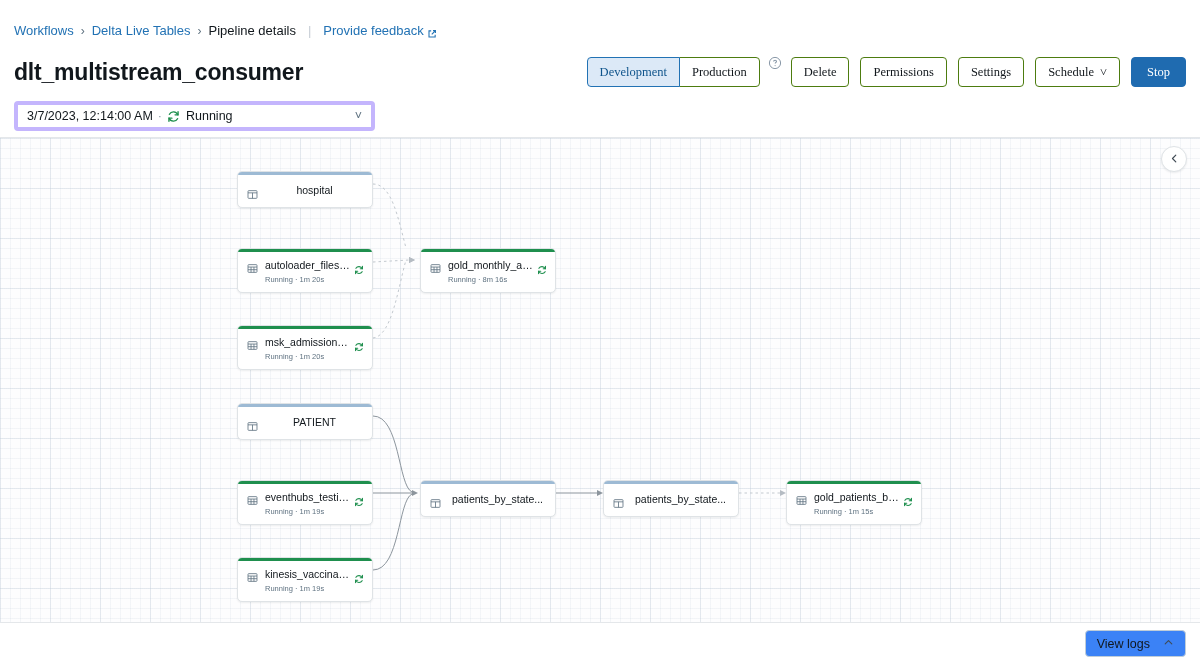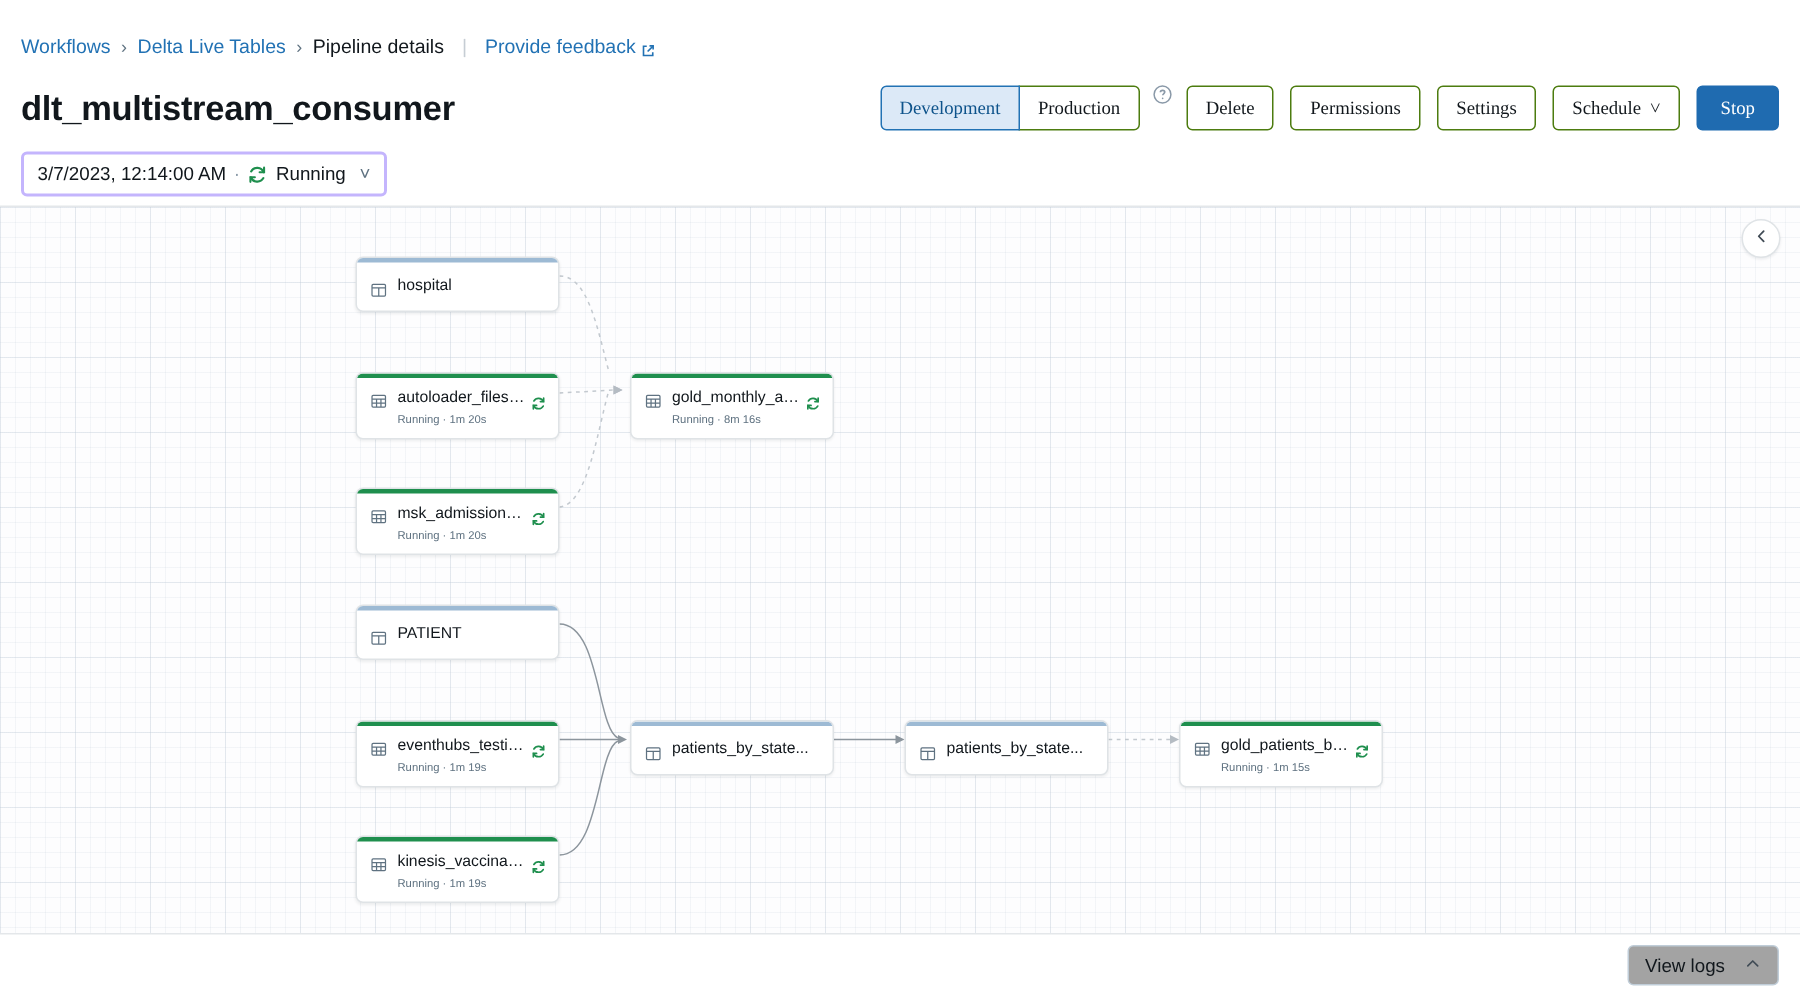--- a/index.html
+++ b/index.html
@@ -65,22 +65,22 @@
     position: relative; top: -9px; cursor: pointer;
   }
   .btn-primary {
     background: #1f6bb0; border-color: #1f6bb0; color: #fff;
     font-weight: normal; padding: 0 15px;
   }
   .chev-d { margin-left: 6px; display: inline-block; }
 
   .runbar {
     position: absolute; left: 14px; top: 101px;
-    width: 244px; height: 30px;
-    border: 2px solid #c4b5fd; border-radius: 4px; background: #fff;
+    width: 361px; height: 30px;
+    border: 4px solid #c4b5fd; border-radius: 4px; background: #fff;
     display: flex; align-items: center; padding: 0 9px;
     font-size: 12.5px; color: #11171c; cursor: pointer;
   }
   .run-date { white-space: nowrap; }
   .run-dot { color: #8a9aa8; margin: 0 5px; }
   .spin-ico { width: 13px; height: 13px; margin-right: 6px; flex: 0 0 auto; }
   .run-status { color: #11171c; }
   .run-chev { margin-left: auto; color: #5f7281; }
 
   
@@ -106,21 +106,21 @@
     border-radius: 5px;
     box-shadow: 0 1px 2px rgba(16,24,32,0.07);
     cursor: pointer;
     overflow: hidden;
   }
   .node .top-bar { height: 3px; width: 100%; }
   .node.kind-view .top-bar { background: #9dbad4; }
   .node.kind-table .top-bar { background: #1f8f4e; }
   .node.kind-mview .top-bar { background: #1f8f4e; }
   .node-body { padding: 7px 8px 7px 8px; display: flex; align-items: flex-start; }
-  .node.compact .node-body { padding: 9px 8px 10px 8px; align-items: center; }
+  .node.compact .node-body { padding: 9px 8px 10px 8px; align-items: center; text-align: center; }
   .node-ico { width: 11px; height: 11px; flex: 0 0 auto; margin: 1px 7px 0 1px; }
   .node-texts { flex: 1 1 auto; min-width: 0; }
   .node-title {
     font-size: 10.5px; color: #11171c; line-height: 13px;
     white-space: nowrap; overflow: hidden; text-overflow: ellipsis;
   }
   .node-sub {
     font-size: 7.5px; color: #5f7281; line-height: 11px; margin-top: 2px;
     white-space: nowrap; overflow: hidden; text-overflow: ellipsis;
   }
@@ -149,21 +149,21 @@
   }
 
   
   .footer {
     position: absolute; left: 0; top: 622px; width: 1200px; height: 39px;
     background: #fff; border-top: 1px solid #e4e7ea;
   }
   .viewlogs {
     position: absolute; right: 14px; top: 7px;
     height: 27px; padding: 0 11px;
-    border: 1px solid #c0cdd8; border-radius: 4px; background: #a3a3a3;
+    border: 1px solid #c0cdd8; border-radius: 4px; background: #3b82f6;
     display: inline-flex; align-items: center; gap: 13px;
     font-size: 12.5px; color: #11171c; cursor: pointer;
   }
 </style>
 </head>
 <body>
 
 <div id="app">
 
   <div class="header">

